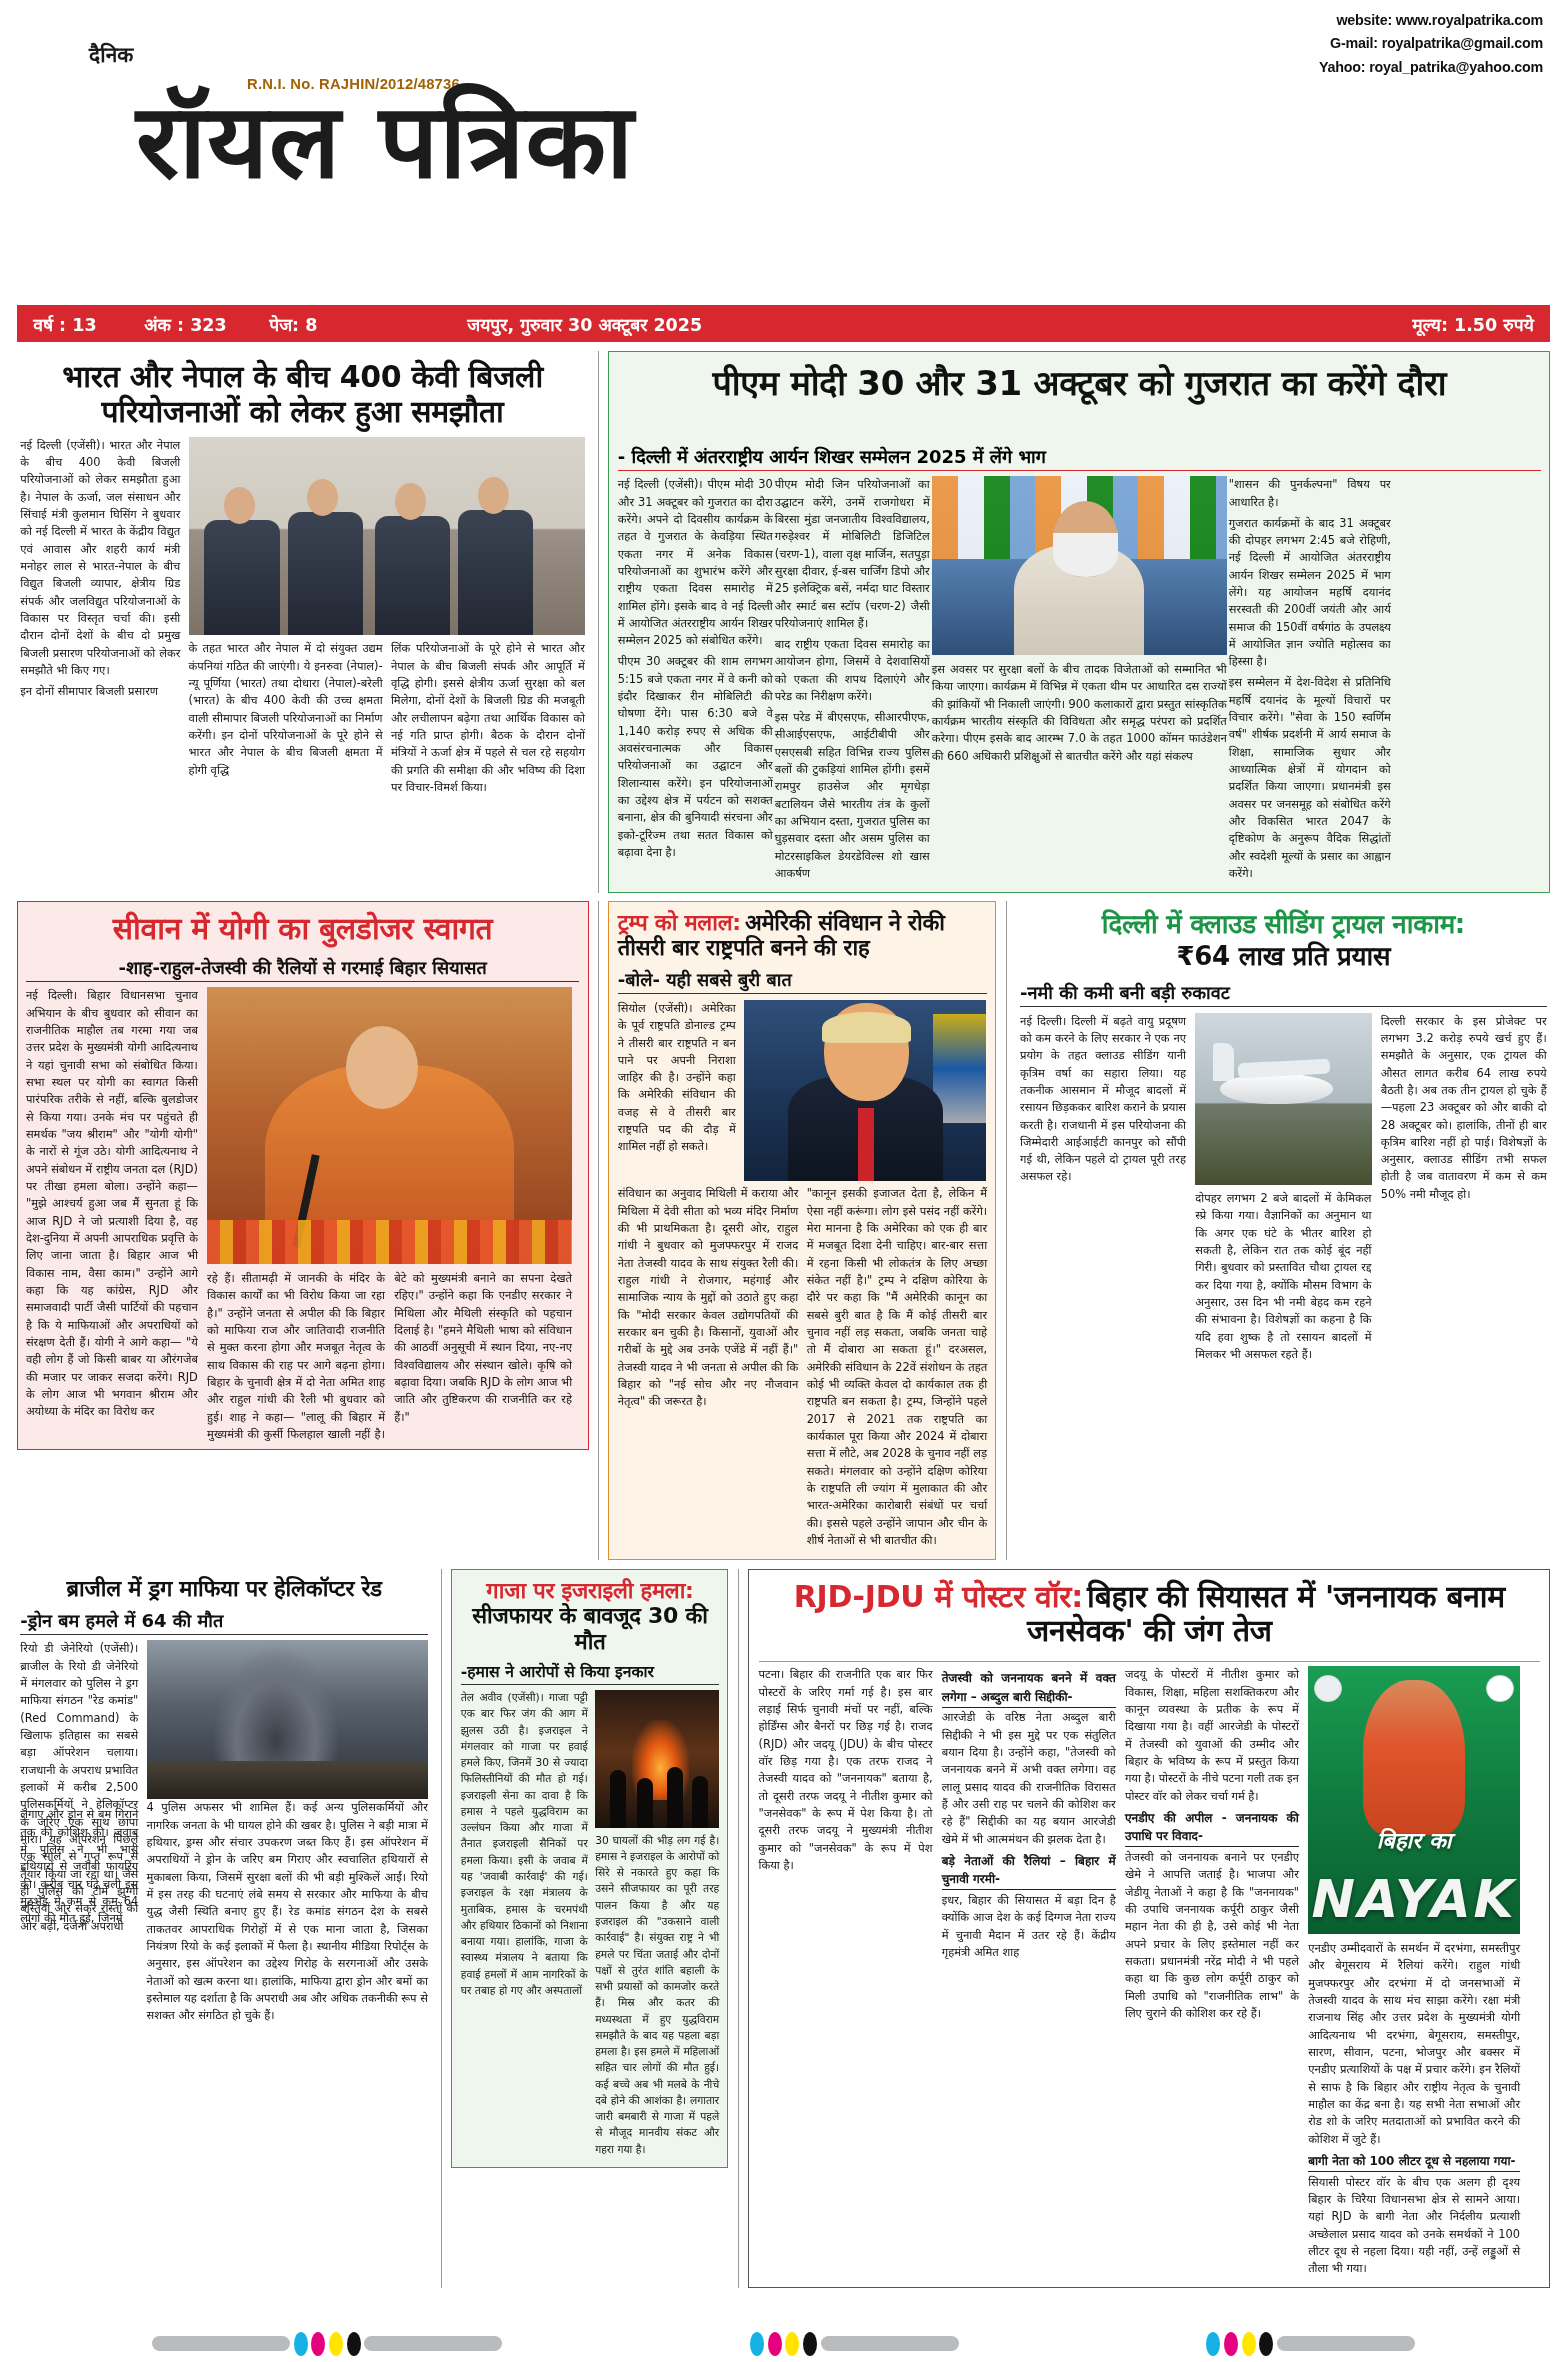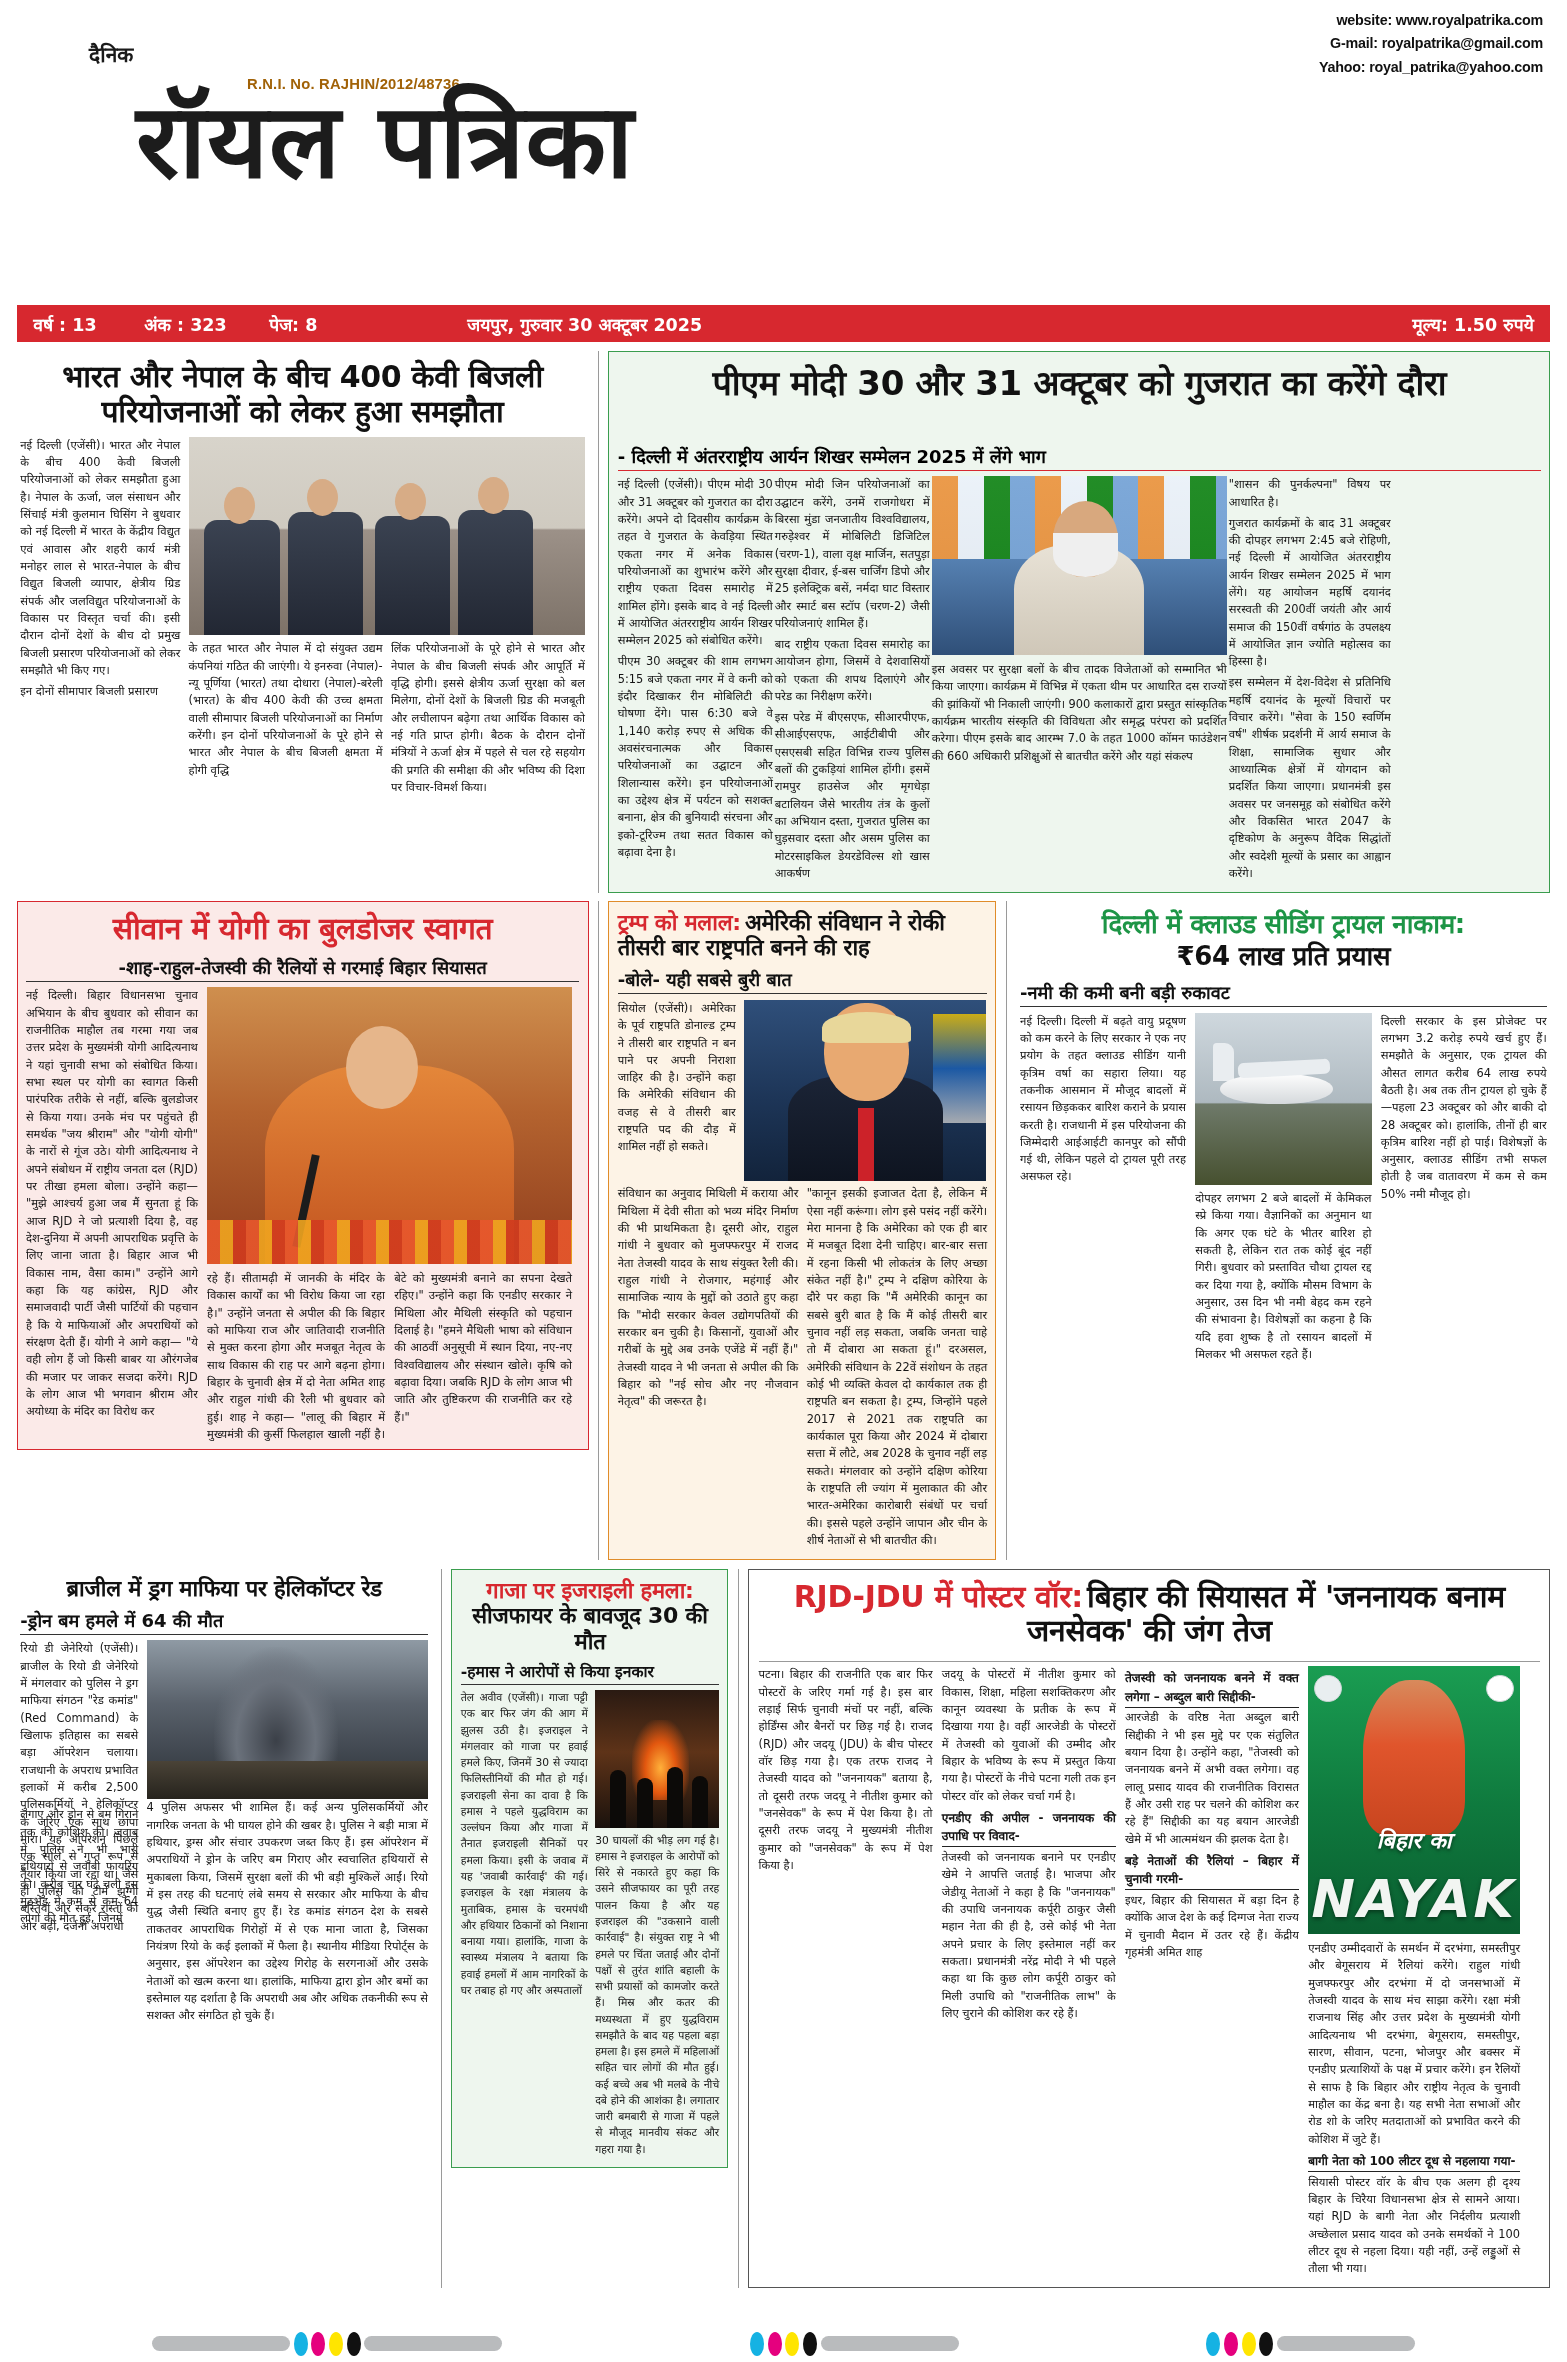--- a/index.html
+++ b/index.html
@@ -508,29 +508,29 @@
       <div style="text-align:center; padding:3.7px 0 7.4px 0;">
         <span class="hl hl-lg hl-red" style="display:inline;">RJD-JDU में पोस्टर वॉर:</span>
         <span class="hl hl-lg" style="display:inline;">बिहार की सियासत में 'जननायक बनाम जनसेवक' की जंग तेज</span>
       </div>
       <div class="hr-thin"></div>
       <div style="display:flex; gap:9.2px;">
         <div class="bodytext" style="width:174px;">
           <p>पटना। बिहार की राजनीति एक बार फिर पोस्टरों के जरिए गर्मा गई है। इस बार लड़ाई सिर्फ चुनावी मंचों पर नहीं, बल्कि होर्डिंग्स और बैनरों पर छिड़ गई है। राजद (RJD) और जदयू (JDU) के बीच पोस्टर वॉर छिड़ गया है। एक तरफ राजद ने तेजस्वी यादव को "जननायक" बताया है, तो दूसरी तरफ जदयू ने नीतीश कुमार को "जनसेवक" के रूप में पेश किया है। तो दूसरी तरफ जदयू ने मुख्यमंत्री नीतीश कुमार को "जनसेवक" के रूप में पेश किया है।</p>
         </div>
         <div class="bodytext" style="width:174px;">
-          <p>जदयू के पोस्टरों में नीतीश कुमार को विकास, शिक्षा, महिला सशक्तिकरण और कानून व्यवस्था के प्रतीक के रूप में दिखाया गया है। वहीं आरजेडी के पोस्टरों में तेजस्वी को युवाओं की उम्मीद और बिहार के भविष्य के रूप में प्रस्तुत किया गया है। पोस्टरों के नीचे पटना गली तक इन पोस्टर वॉर को लेकर चर्चा गर्म है।</p>
-          <span class="inline-head">एनडीए की अपील - जननायक की उपाधि पर विवाद-</span>
-          <p>तेजस्वी को जननायक बनाने पर एनडीए खेमे ने आपत्ति जताई है। भाजपा और जेडीयू नेताओं ने कहा है कि "जननायक" की उपाधि जननायक कर्पूरी ठाकुर जैसी महान नेता की ही है, उसे कोई भी नेता अपने प्रचार के लिए इस्तेमाल नहीं कर सकता। प्रधानमंत्री नरेंद्र मोदी ने भी पहले कहा था कि कुछ लोग कर्पूरी ठाकुर को मिली उपाधि को "राजनीतिक लाभ" के लिए चुराने की कोशिश कर रहे हैं।</p>
-        </div>
-        <div class="bodytext" style="width:174px;">
           <span class="inline-head">तेजस्वी को जननायक बनने में वक्त लगेगा – अब्दुल बारी सिद्दीकी-</span>
           <p>आरजेडी के वरिष्ठ नेता अब्दुल बारी सिद्दीकी ने भी इस मुद्दे पर एक संतुलित बयान दिया है। उन्होंने कहा, "तेजस्वी को जननायक बनने में अभी वक्त लगेगा। वह लालू प्रसाद यादव की राजनीतिक विरासत हैं और उसी राह पर चलने की कोशिश कर रहे हैं" सिद्दीकी का यह बयान आरजेडी खेमे में भी आत्ममंथन की झलक देता है।</p>
           <span class="inline-head">बड़े नेताओं की रैलियां – बिहार में चुनावी गरमी-</span>
           <p>इधर, बिहार की सियासत में बड़ा दिन है क्योंकि आज देश के कई दिग्गज नेता राज्य में चुनावी मैदान में उतर रहे हैं। केंद्रीय गृहमंत्री अमित शाह</p>
+        </div>
+        <div class="bodytext" style="width:174px;">
+          <p>जदयू के पोस्टरों में नीतीश कुमार को विकास, शिक्षा, महिला सशक्तिकरण और कानून व्यवस्था के प्रतीक के रूप में दिखाया गया है। वहीं आरजेडी के पोस्टरों में तेजस्वी को युवाओं की उम्मीद और बिहार के भविष्य के रूप में प्रस्तुत किया गया है। पोस्टरों के नीचे पटना गली तक इन पोस्टर वॉर को लेकर चर्चा गर्म है।</p>
+          <span class="inline-head">एनडीए की अपील - जननायक की उपाधि पर विवाद-</span>
+          <p>तेजस्वी को जननायक बनाने पर एनडीए खेमे ने आपत्ति जताई है। भाजपा और जेडीयू नेताओं ने कहा है कि "जननायक" की उपाधि जननायक कर्पूरी ठाकुर जैसी महान नेता की ही है, उसे कोई भी नेता अपने प्रचार के लिए इस्तेमाल नहीं कर सकता। प्रधानमंत्री नरेंद्र मोदी ने भी पहले कहा था कि कुछ लोग कर्पूरी ठाकुर को मिली उपाधि को "राजनीतिक लाभ" के लिए चुराने की कोशिश कर रहे हैं।</p>
         </div>
         <div style="width:212px;">
           <div class="photo ph-poster" style="height:268px;font-style:italic;">
             <div class="badge-l"></div>
             <div class="badge-r"></div>
             <div class="head"></div>
             <div class="portrait"></div>
             <div class="bihar-ka">बिहार का</div>
             <div class="nayak">NAYAK</div>
           </div>

